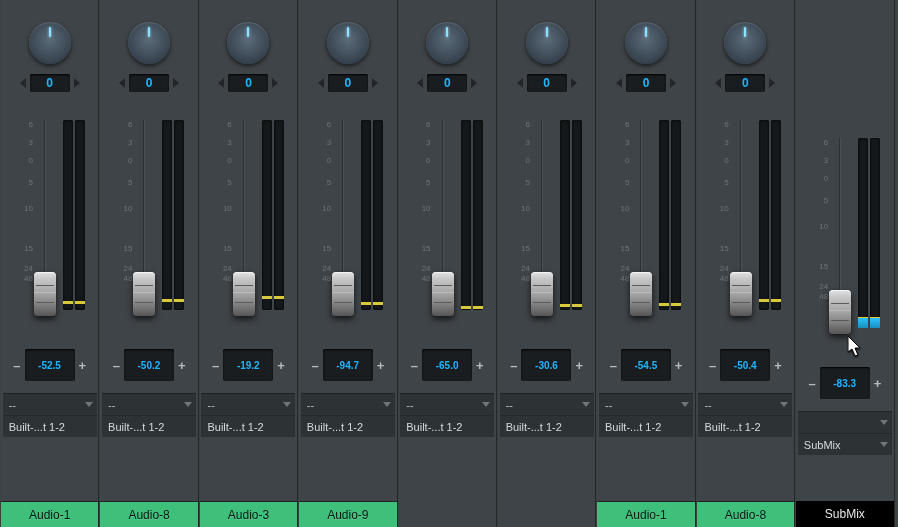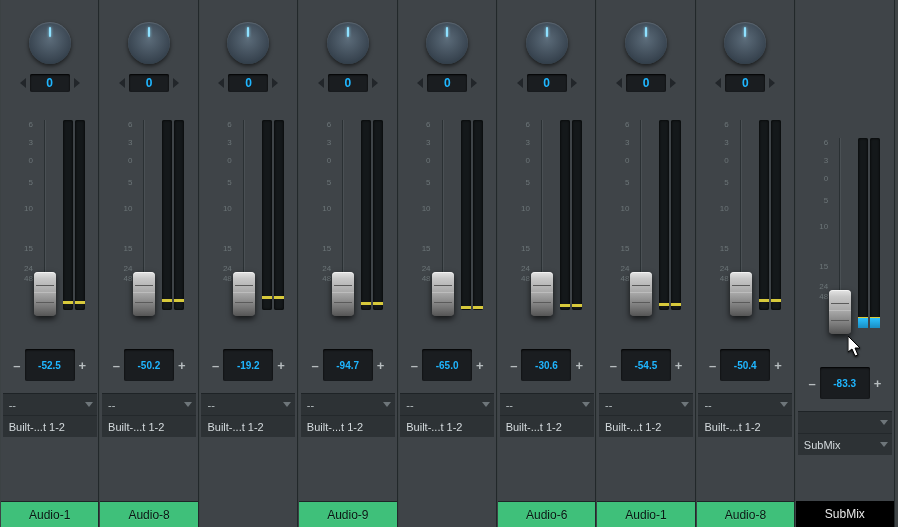--- a/index.html
+++ b/index.html
@@ -338,20 +338,21 @@
       <div class="vol-val">-19.2</div>
       <span class="pm">+</span>
     </div>
     <div class="dd">
       <span>--</span>
       <div class="caret"></div>
     </div>
     <div class="dd output">
       <span>Built-...t 1-2</span>
     </div>
+    <div class="name-bar audio">Audio-3</div>
   </div>
 <div class="strip">
     <div class="knob-wrap">
       <div class="knob"></div>
       <div class="pan-row">
         <div class="tri l"></div>
         <div class="pan-val">0</div>
         <div class="tri r"></div>
       </div>
     </div>
@@ -471,21 +472,20 @@
       <div class="vol-val">-30.6</div>
       <span class="pm">+</span>
     </div>
     <div class="dd">
       <span>--</span>
       <div class="caret"></div>
     </div>
     <div class="dd output">
       <span>Built-...t 1-2</span>
     </div>
-    <div class="name-bar audio">Audio-6</div>
   </div>
 <div class="strip">
     <div class="knob-wrap">
       <div class="knob"></div>
       <div class="pan-row">
         <div class="tri l"></div>
         <div class="pan-val">0</div>
         <div class="tri r"></div>
       </div>
     </div>

